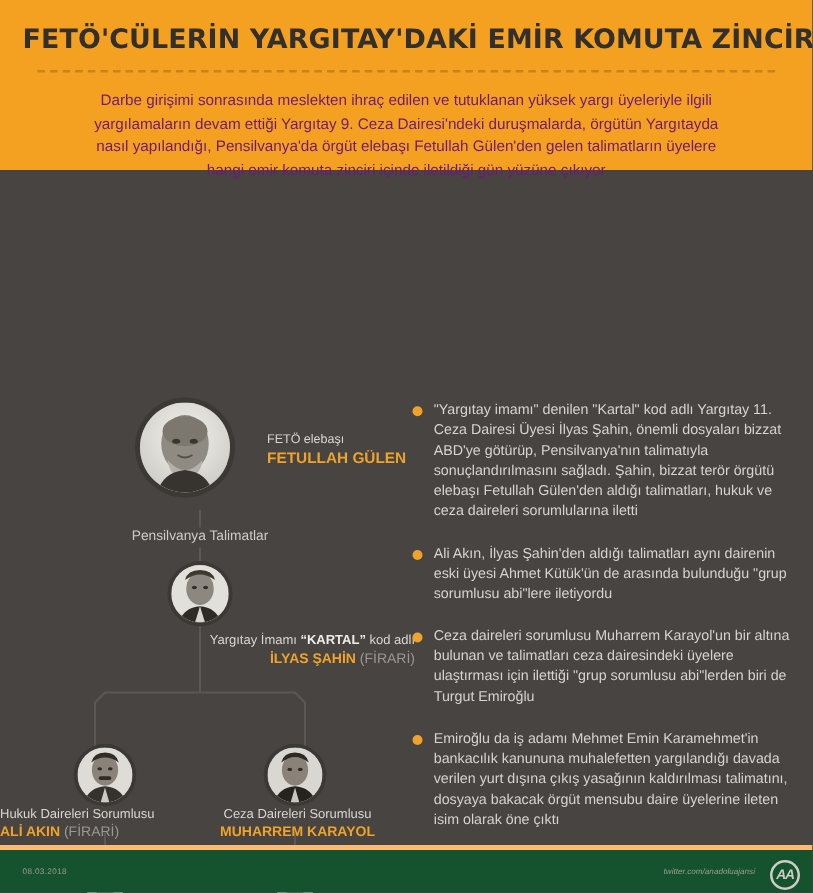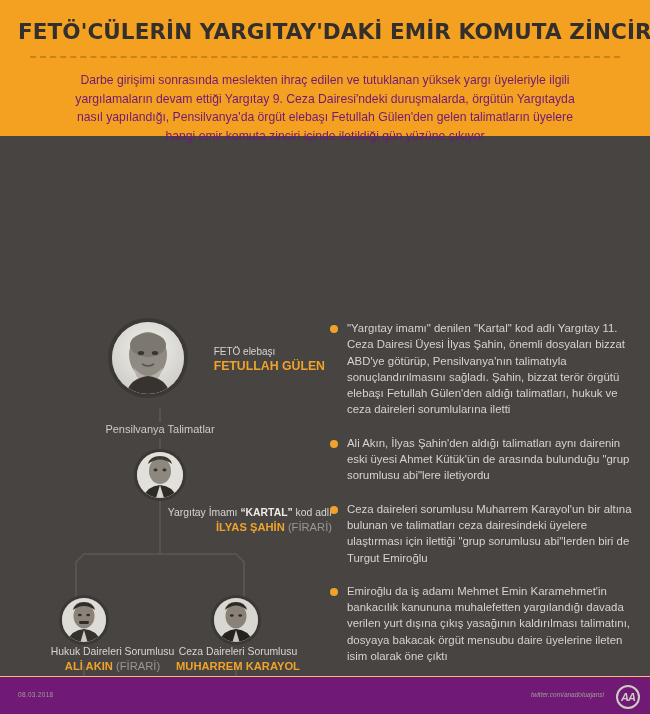--- a/index.html
+++ b/index.html
@@ -125,22 +125,22 @@
     font-size: 11.4px;
     line-height: 16.3px;
     color: #D7D3CE;
   }
 
   
   .footer {
     position: absolute;
     left: 0; bottom: 0;
     width: 650px; height: 38px;
-    background: #701a75;
-    border-top: 1px solid #fdba74;
+    background: #14532d;
+    border-top: 4px solid #fdba74;
   }
   .footer-date {
     position: absolute; left: 18px; top: 14px;
     font-size: 6.5px; color: #A19C97; letter-spacing: 0.3px;
   }
   .footer-twitter {
     position: absolute; right: 46px; top: 14px;
     font-size: 6.5px; color: #A19C97; font-style: italic;
   }
   .aa-logo {
@@ -247,21 +247,21 @@
           <ellipse cx="22" cy="18" rx="10.5" ry="12.5" fill="#8b8379"></ellipse>
           <path d="M11 12 q11 -8 22 0 q-2 -8 -11 -8 q-9 0 -11 8z" fill="#312e29"></path>
           <ellipse cx="17.8" cy="17" rx="1.9" ry="1.3" fill="#2f2c28"></ellipse>
           <ellipse cx="26.2" cy="17" rx="1.9" ry="1.3" fill="#2f2c28"></ellipse>
           <rect x="17" y="23" width="10" height="3" rx="1.4" fill="#2f2c28"></rect>
           <path d="M5 44 q4 -12 17 -13 q13 1 17 13z" fill="#35322d"></path>
           <path d="M22 32 l-3.5 12 h7z" fill="#cecbc5"></path>
         </svg>
       </div>
     </div>
-    <div style="position:absolute;left:16px;top:509px;width:160px;text-align:center;padding-left:33px;">
+    <div style="position:absolute;left:0;top:509px;width:160px;text-align:left;">
       <div class="role">Hukuk Daireleri Sorumlusu</div>
       <div class="pname">
         <span>ALİ AKIN</span>
         <span class="muted">(FİRARİ)</span>
       </div>
     </div>
 
     <div class="node" style="left:208px;top:462px;width:56px;">
       <div class="avatar" style="width:44px;height:44px;">
         <svg width="44" height="44" viewBox="0 0 44 44">

